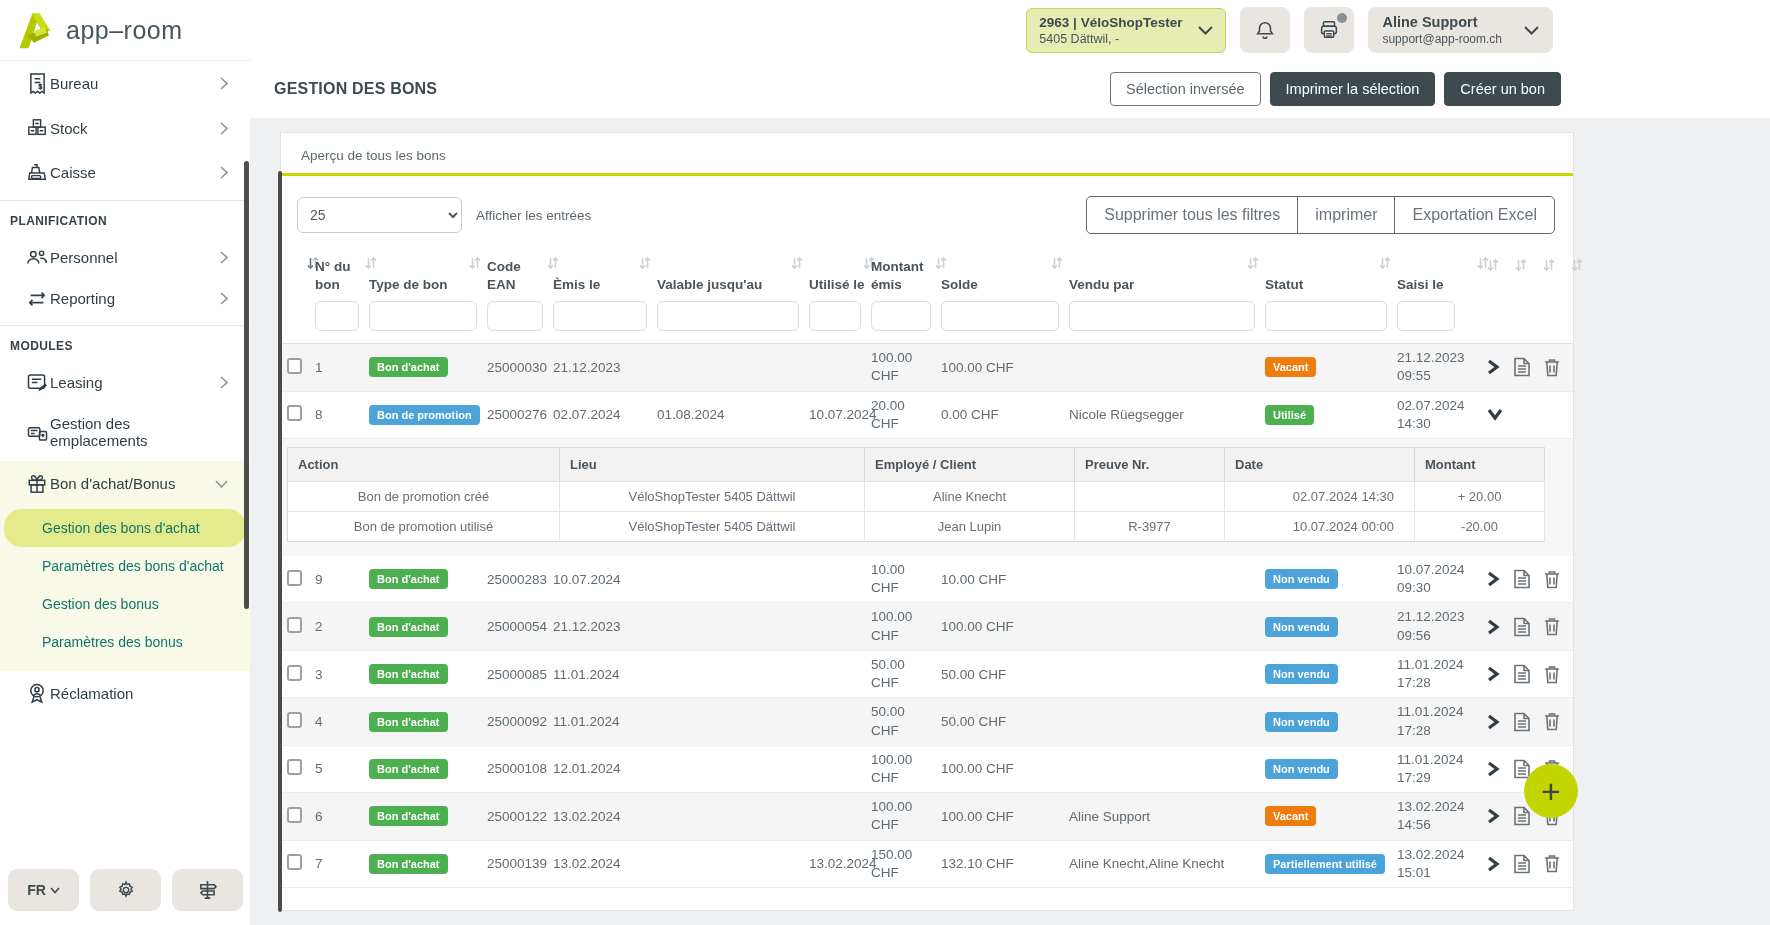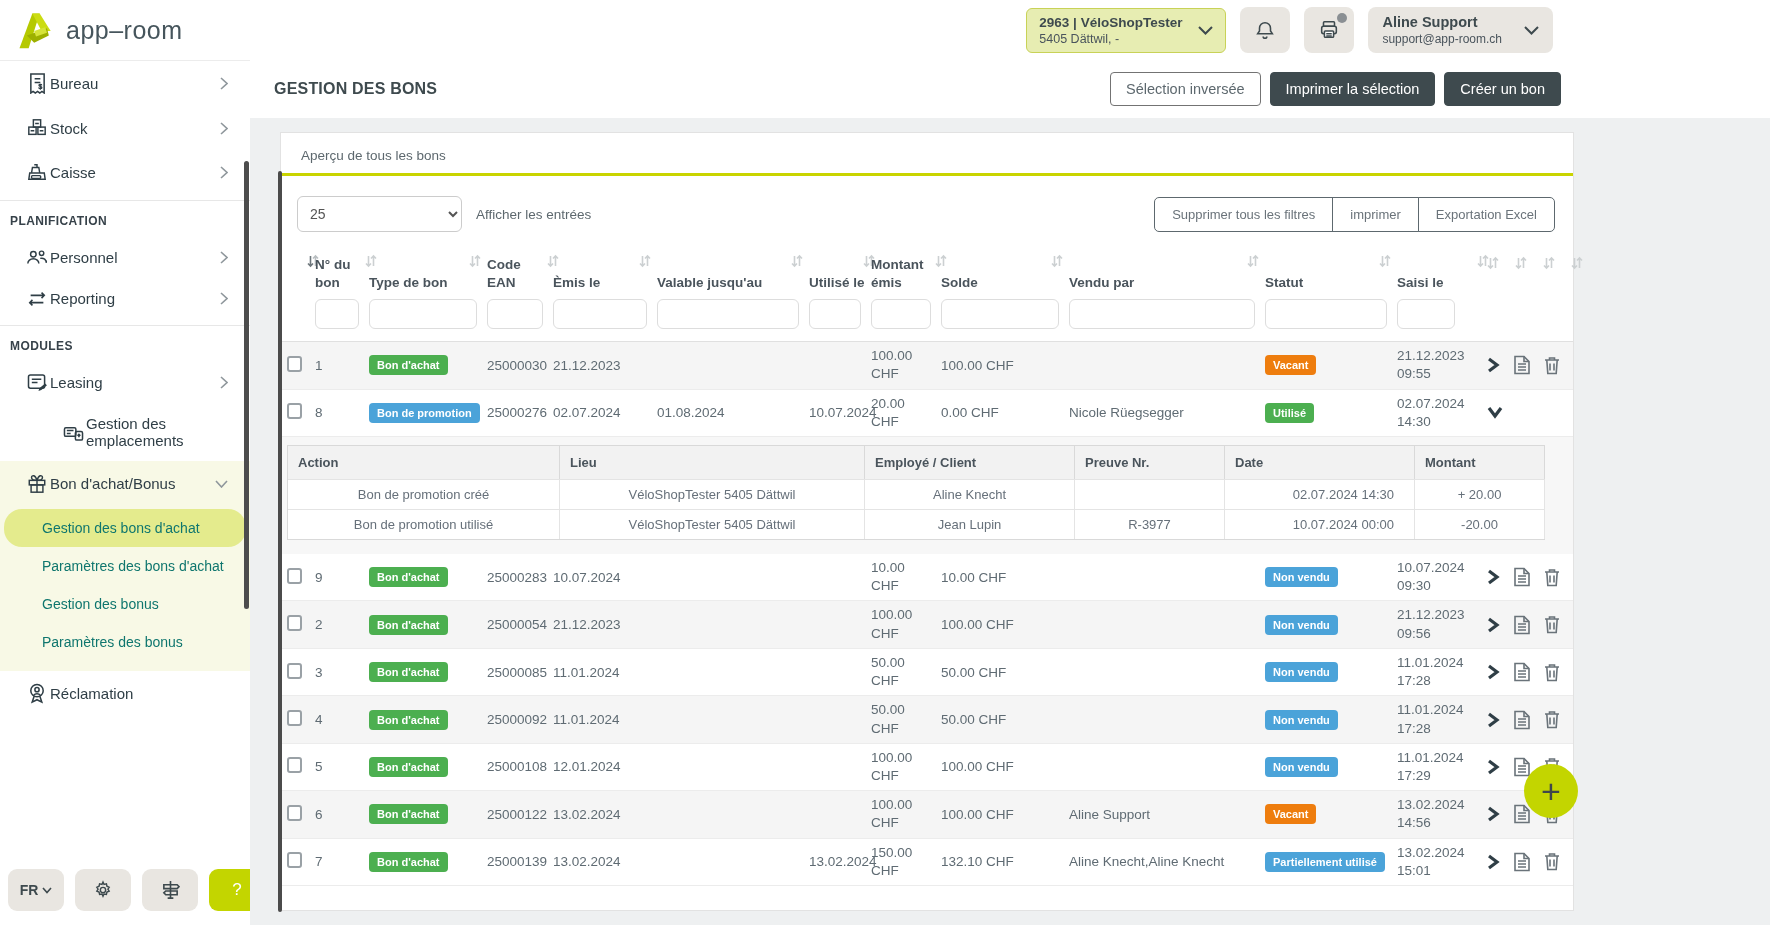--- a/index.html
+++ b/index.html
@@ -36,21 +36,21 @@
   .side-item .s-icon { width:22px; display:flex; justify-content:center; flex:none; }
   .side-item .chev { position:absolute; right:22px; color:#8f979c; }
   .side-section { font-size:12px; font-weight:700; color:#37424a; letter-spacing:0.4px;
     padding:13px 10px 8px 10px; border-top:1px solid #e7e7e7; margin-top:6px; }
   .bons-parent { background:#f8f9e6; }
   .bons-parent .lbl { line-height:1.45; }
   .submenu { background:#f8f9e6; padding:2px 0 10px 0; }
   .submenu-item { font-size:14px; color:#0f766e; padding:11px 10px 11px 42px; cursor:pointer; }
   .submenu-item.active { background:#e4eb8d; border-radius:18px; margin:0 4px; padding-left:38px; }
   .side-footer { position:absolute; bottom:14px; left:8px; display:flex; gap:11px; }
-  .foot-btn { width:56px; height:42px; background:#e9e6e1; border-radius:9px;
+  .foot-btn { width:71px; height:42px; background:#e9e6e1; border-radius:9px;
     display:flex; align-items:center; justify-content:center; font-size:14px; font-weight:700;
     color:#3e4a4e; cursor:pointer; gap:4px; }
   .foot-btn.help { background:#c3d500; color:#fff; font-size:17px; font-weight:400; }
   .side-scrollbar { position:absolute; right:1px; top:100px; width:5px; height:448px;
     background:#4d4d4d; border-radius:3px; }
 
   
   .main { flex:1; position:relative; background:#eef0f1; }
   .title-band { background:#fff; height:58px; display:flex; align-items:center;
     justify-content:space-between; padding:0 218px 0 24px; }
@@ -66,21 +66,21 @@
   .card-tab-row { padding:13px 20px 9px 20px; border-bottom:3px solid #c9d400; }
   .card-tab { font-size:13.5px; color:#5d686e; }
   .content-scrollbar { position:absolute; left:-3px; top:38px; width:4px; height:741px;
     background:#4b4b4b; border-radius:2px; }
 
   .controls { display:flex; align-items:center; padding:20px 18px 14px 16px; }
   .page-size { width:165px; height:36px; border:1px solid #ccc; border-radius:6px;
     font-size:14px; color:#555; padding:0 8px; font-family:inherit; background:#fff; }
   .entries-lbl { font-size:13.5px; color:#5d686e; margin-left:14px; }
   .ctrl-group { margin-left:auto; display:flex; }
-  .ctrl-btn { background:#fff; border:1px solid #5d686e; color:#6a737a; font-size:13px;
+  .ctrl-btn { background:#fff; border:1px solid #5d686e; color:#6a737a; font-size:16px;
     padding:9px 17px; cursor:pointer; font-family:inherit; margin-left:-1px; }
   .ctrl-btn:first-child { border-radius:5px 0 0 5px; margin-left:0; }
   .ctrl-btn:last-child { border-radius:0 5px 5px 0; }
 
   
   .grid { display:grid;
     grid-template-columns:28px 54px 118px 66px 104px 152px 62px 70px 128px 196px 132px 90px 86px;
     padding-left:6px; }
   .thead { padding-top:10px; padding-bottom:8px; }
   .th { font-size:13.5px; font-weight:700; color:#4a545c; display:flex; align-items:flex-end;
@@ -256,21 +256,21 @@
             <rect x="1.5" y="2" width="17" height="14" rx="2"></rect>
             <path d="M5 6.5 h10 M5 10 h6"></path>
             <path d="M13 16 l6-5 2 2 -6 5 -3 1 Z" fill="#2f3e46" stroke="none"></path>
           </svg>
       </span>
       <span class="lbl">Leasing</span>
       <svg class="chev" width="8" height="13" viewBox="0 0 8 13">
           <path d="M1 1 L7 6.5 L1 12" fill="none" stroke="#8f979c" stroke-width="1.6"></path>
         </svg>
     </div>
-    <div class="side-item" style="padding-right:30px;margin-left:36px;">
+    <div class="side-item" style="padding-right:30px;">
       <span class="s-icon">
         <svg width="21" height="19" viewBox="0 0 22 20" fill="none" stroke="#2f3e46" stroke-width="1.6">
             <rect x="1.5" y="5" width="12" height="9" rx="1.5"></rect>
             <path d="M4 8 h7 M4 11 h4"></path>
             <rect x="13" y="9" width="7.5" height="9" rx="1.5"></rect>
             <path d="M16.7 15 v-3 M15.2 13.5 l1.5-1.5 1.5 1.5"></path>
           </svg>
       </span>
       <span class="lbl">Gestion des emplacements</span>
     </div>

